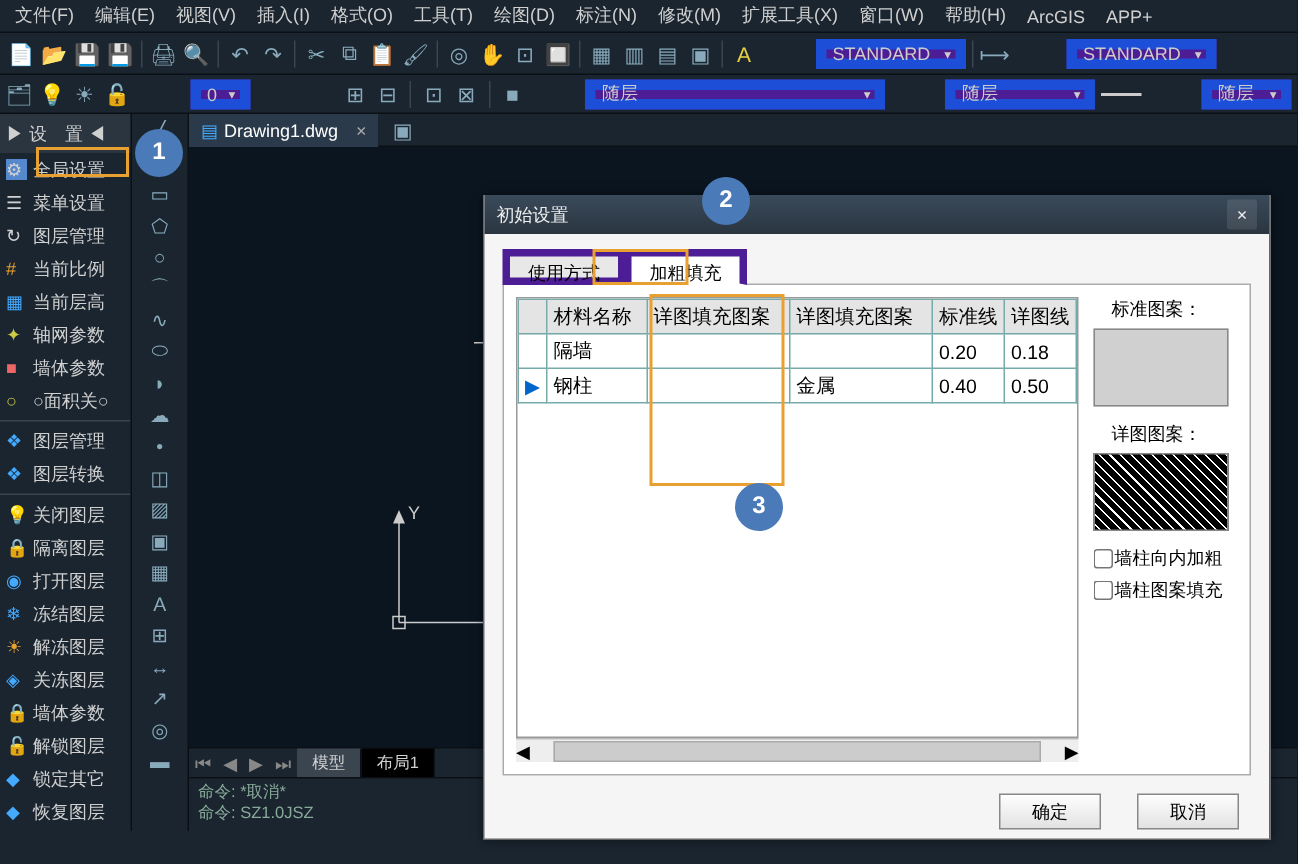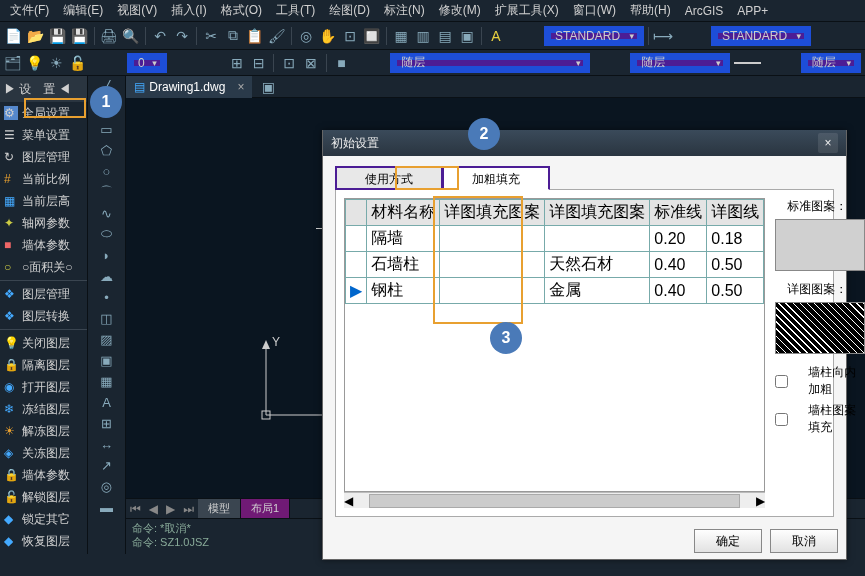--- a/index.html
+++ b/index.html
@@ -35,53 +35,53 @@
 .doctab { height:22px; background:#2a3a4a; padding:0 8px; display:flex; align-items:center; gap:4px; color:#fff; }
 .doctab .x { margin-left:8px; color:#aaa; }
 .canvas { flex:1; position:relative; background:#0a1520; }
 .crosshair { position:absolute; left:190px; top:115px; width:30px; height:30px; }
 .crosshair::before, .crosshair::after { content:""; position:absolute; background:#ccc; }
 .crosshair::before { left:50%; top:0; width:1px; height:100%; }
 .crosshair::after { top:50%; left:0; height:1px; width:100%; }
 .crosshair .box { position:absolute; left:50%; top:50%; width:8px; height:8px; margin:-4px; border:1px solid #ccc; }
 .ucs { position:absolute; left:130px; bottom:70px; color:#ccc; font-size:12px; }
 .model-tabs { height:20px; background:#1a2530; display:flex; align-items:center; gap:0; border-top:1px solid #0a1015; }
-.model-tabs .mt { padding:2px 10px; background:#701a75; border-right:1px solid #0a1015; cursor:pointer; font-size:11px; }
+.model-tabs .mt { padding:2px 10px; background:#000000; border-right:1px solid #0a1015; cursor:pointer; font-size:11px; }
 .model-tabs .mt.active { background:#3a4550; }
 .model-tabs .nav { padding:2px 4px; color:#888; }
 .cmdline { height:36px; background:#1a2530; border-top:1px solid #0a1015; padding:2px 6px; color:#8a9; font-size:11px; line-height:14px; overflow:hidden; }
 
 
 .callout { position:absolute; width:32px; height:32px; border-radius:50%; background:#4a7ab8; color:#fff; display:flex; align-items:center; justify-content:center; font-size:16px; font-weight:bold; z-index:50; }
 
 
 .hl { position:absolute; border:2px solid #e8a030; pointer-events:none; z-index:40; }
 
 
 .dialog { position:absolute; left:322px; top:130px; width:525px; height:430px; background:#f5f5f5; border:1px solid #666; border-top:none; box-shadow:0 0 6px rgba(0,0,0,.5); z-index:30; display:flex; flex-direction:column; color:#000; }
 .dlg-title { height:26px; background:linear-gradient(#3a4a5a,#2a3540); color:#eee; display:flex; align-items:center; padding:0 8px; justify-content:space-between; }
 .dlg-title .close { width:20px; height:20px; display:flex; align-items:center; justify-content:center; background:rgba(255,255,255,.1); border-radius:2px; cursor:pointer; }
 .dlg-body { flex:1; padding:10px 12px 6px; display:flex; flex-direction:column; position:relative; }
 .dlg-tabs { display:flex; height:24px; margin-bottom:0; }
-.dlg-tab { padding:3px 28px; border:2px solid #4c1d95; background:#e8e8e8; cursor:pointer; margin-right:-1px; position:relative; }
+.dlg-tab { padding:3px 12px; border:5px solid #4c1d95; background:#e8e8e8; cursor:pointer; margin-right:-1px; position:relative; }
 .dlg-tab.active { background:#fff; border-bottom:1px solid #fff; z-index:2; }
 .dlg-content { flex:1; border:1px solid #aaa; margin-top:-1px; background:#fff; padding:8px; display:flex; gap:10px; }
 .tbl-wrap { flex:1; border:1px solid #999; overflow:auto; position:relative; }
-table { border-collapse:collapse; width:100%; font-size:16px; }
+table { border-collapse:collapse; width:100%; font-size:13px; }
 th,td { border:1px solid #7aa; padding:2px 4px; text-align:left; height:18px; white-space:nowrap; }
 th { background:#e4e4e4; font-weight:normal; }
 .rowmark { width:14px; }
 .side-preview { width:96px; }
 .side-preview .lbl { margin-bottom:4px;margin-left:12px; }
 .sw { width:90px; height:52px; border:1px solid #888; margin-bottom:10px; }
 .sw.std { background:#d0d0d0; }
 .sw.det { background:#000; position:relative; overflow:hidden; }
 .sw.det::before { content:""; position:absolute; inset:-20px; background:repeating-linear-gradient(45deg,#fff 0 1px,transparent 1px 5px); }
-.chk { display:flex; align-items:center; gap:20px; margin-top:4px; font-size:12px; }
-.dlg-foot { height:36px; display:flex; justify-content:flex-end; align-items:center; gap:8px; padding:0 8px; }
+.chk { display:flex; align-items:center; gap:1px; margin-top:4px; font-size:12px; }
+.dlg-foot { height:36px; display:flex; justify-content:flex-end; align-items:center; gap:24px; padding:0 20px; }
 .btn { min-width:68px; height:24px; border:1px solid #888; background:linear-gradient(#fefefe,#e2e2e2); cursor:pointer; display:inline-flex; align-items:center; justify-content:center; }
 .hscroll { height:16px; background:#eee; border-top:1px solid #bbb; display:flex; align-items:center; }
 .hscroll .thumb { height:14px; background:#ccc; border:1px solid #aaa; margin:0 16px; flex:1; }
 
 
 .i-bulb{color:#cc4;}
 </style>
 </head>
 <body>
 
@@ -352,28 +352,20 @@
             </tr>
             <tr>
                   <td></td>
                   <td>隔墙</td>
                   <td></td>
                   <td></td>
                   <td>0.20</td>
                   <td>0.18</td>
                 </tr>
             <tr>
-                  <td></td>
-                  <td>石墙柱</td>
-                  <td></td>
-                  <td>天然石材</td>
-                  <td>0.40</td>
-                  <td>0.50</td>
-                </tr>
-            <tr>
                   <td style="color:#06c">▶</td>
                   <td>钢柱</td>
                   <td></td>
                   <td>金属</td>
                   <td>0.40</td>
                   <td>0.50</td>
                 </tr>
           </tbody>
             </table>
         </div>

